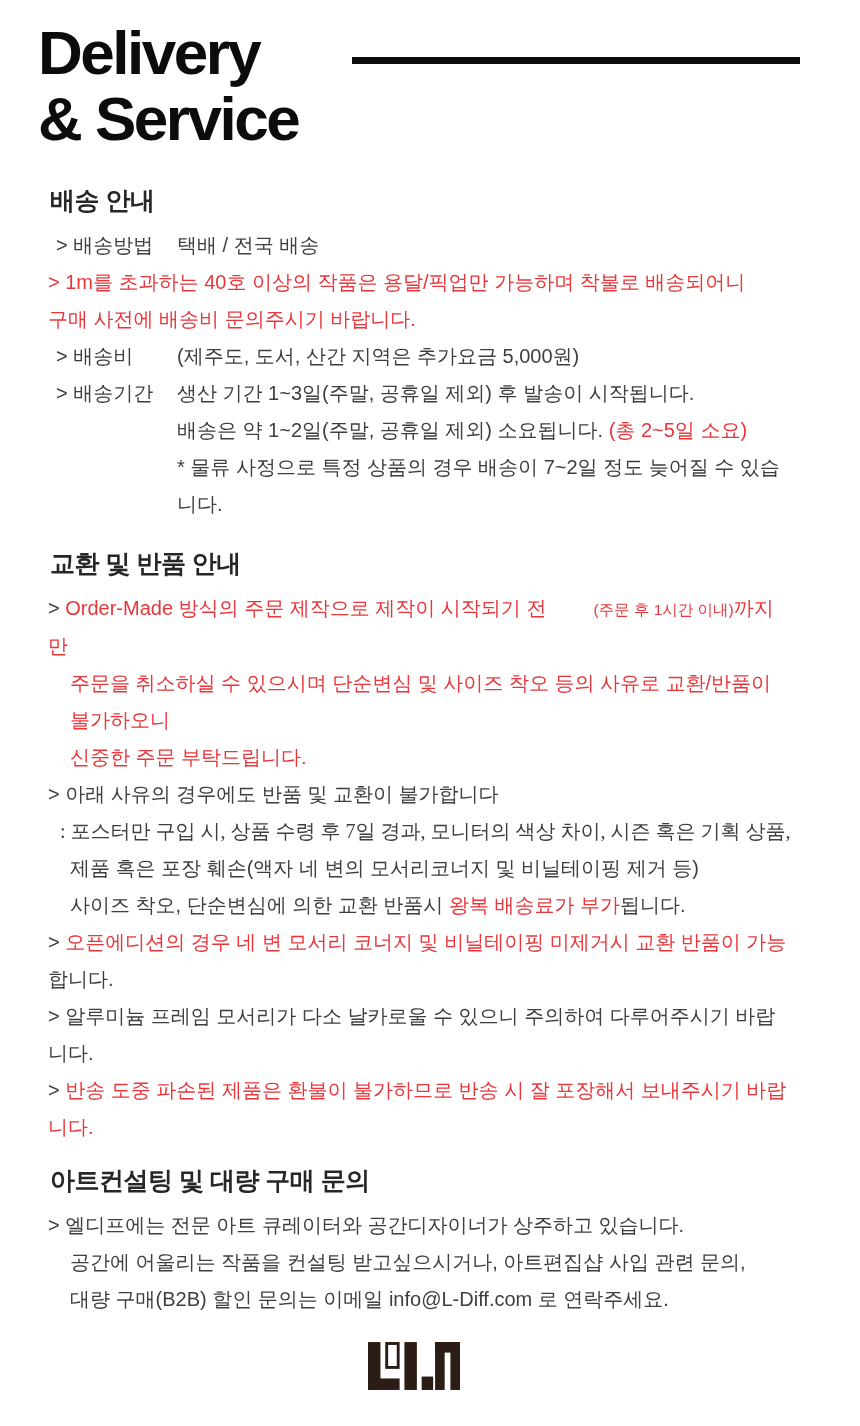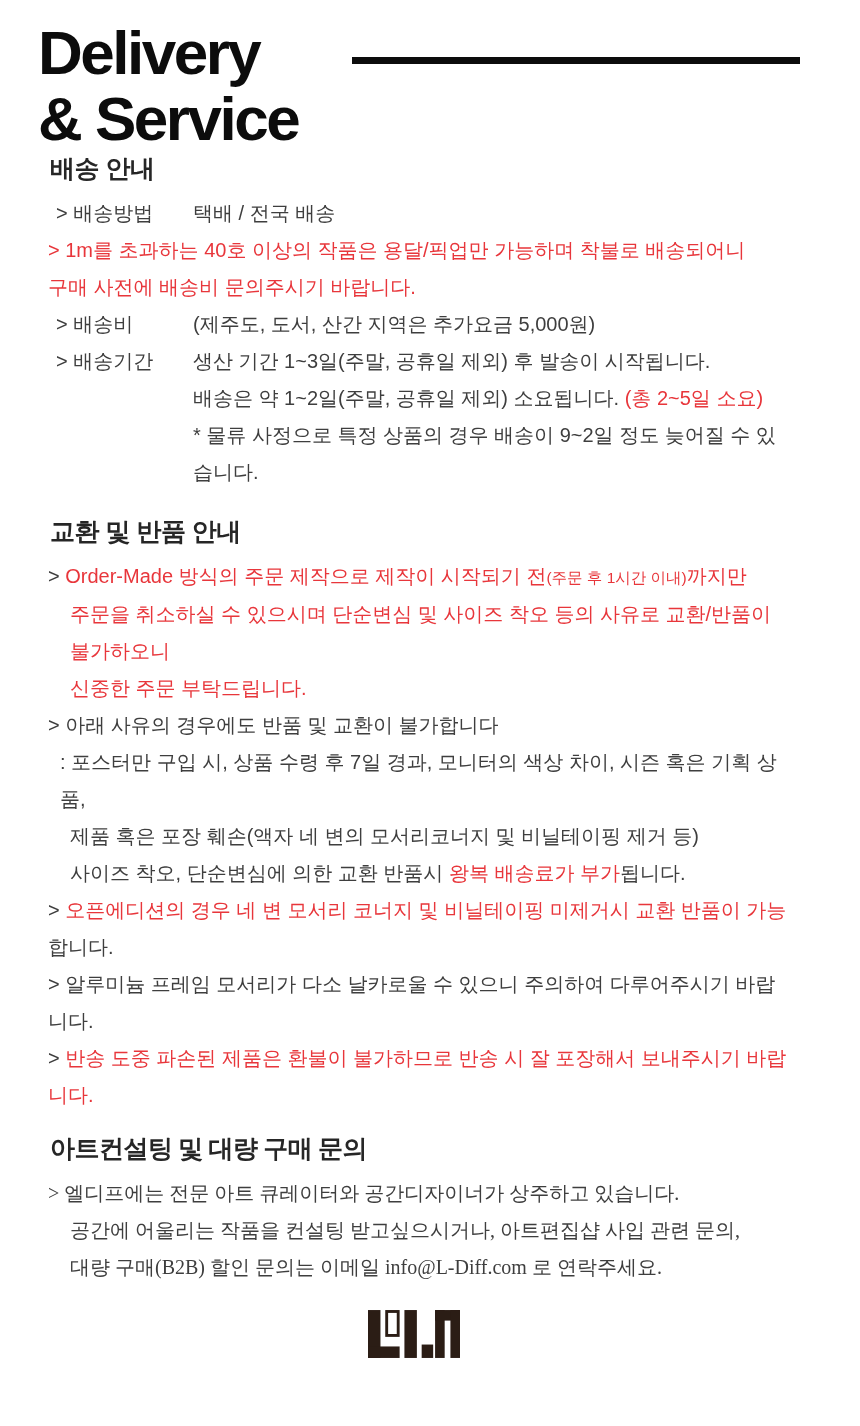--- a/index.html
+++ b/index.html
@@ -29,34 +29,34 @@
     position:absolute;left:352px;top:57px;width:448px;height:7px;
     background:var(--title);
   }
 
   
   .section{margin:0 36px 0 48px;font-size:20px;}
   .section h2{
     font-size:25px;font-weight:600;color:var(--heading);
     margin:0 0 10px 2px;letter-spacing:-0.5px;
   }
-  .sec-shipping{}
+  .sec-shipping{margin-top:32px;}
   .sec-returns{margin-top:24px;}
-  .sec-consulting{margin-top:18px;font-family:Liberation Serif, serif;}
+  .sec-consulting{margin-top:18px;}
 
   .line{line-height:37px;}
-  .row{display:flex;line-height:37px;gap:16px;}
+  .row{display:flex;line-height:37px;}
   .row .lbl{width:129px;flex:none;padding-left:8px;}
   .row .val{flex:1;}
 
   .red{color:var(--red);}
   .bold{font-weight:700;color:#2f2f2f;}
-  .small{font-size:15.5px;}
+  .small{font-size:15.5px;margin-left:47px;}
   .ind1{padding-left:22px;}
-  .ind2{padding-left:12px;}
+  .ind2{padding-left:12px;font-family:Liberation Serif, serif;}
 
   
   .footer{margin-top:24px;text-align:center;}
   .logo{display:inline-block;width:92px;height:48px;}
 </style>
 </head>
 <body>
 
 <div class="page">
 
@@ -84,21 +84,21 @@
       <span class="val">
         <div class="line">(제주도, 도서, 산간 지역은 추가요금 5,000원)</div>
       </span>
     </div>
 
     <div class="row">
       <span class="lbl">&gt; 배송기간</span>
       <span class="val">
         <div class="line">생산 기간 1~3일(주말, 공휴일 제외) 후 발송이 시작됩니다.</div>
         <div class="line"><span>배송은 약 1~2일(주말, 공휴일 제외) 소요됩니다. </span><span class="red">(총 2~5일 소요)</span></div>
-        <div class="line">* 물류 사정으로 특정 상품의 경우 배송이 9~2일 정도 늦어질 수 있습니다.</div>
+        <div class="line">* 물류 사정으로 특정 상품의 경우 배송이 7~2일 정도 늦어질 수 있습니다.</div>
       </span>
     </div>
   </div>
 
   <div class="section sec-returns">
     <h2>교환 및 반품 안내</h2>
 
     <div class="line"><span>&gt;</span><span class="red"> Order-Made 방식의 주문 제작으로 제작이 시작되기 전</span><span class="red small">(주문 후 1시간 이내)</span><span class="red">까지만</span></div>
     <div class="line red ind1">주문을 취소하실 수 있으시며 단순변심 및 사이즈 착오 등의 사유로 교환/반품이 불가하오니</div>
     <div class="line red ind1">신중한 주문 부탁드립니다.</div>

